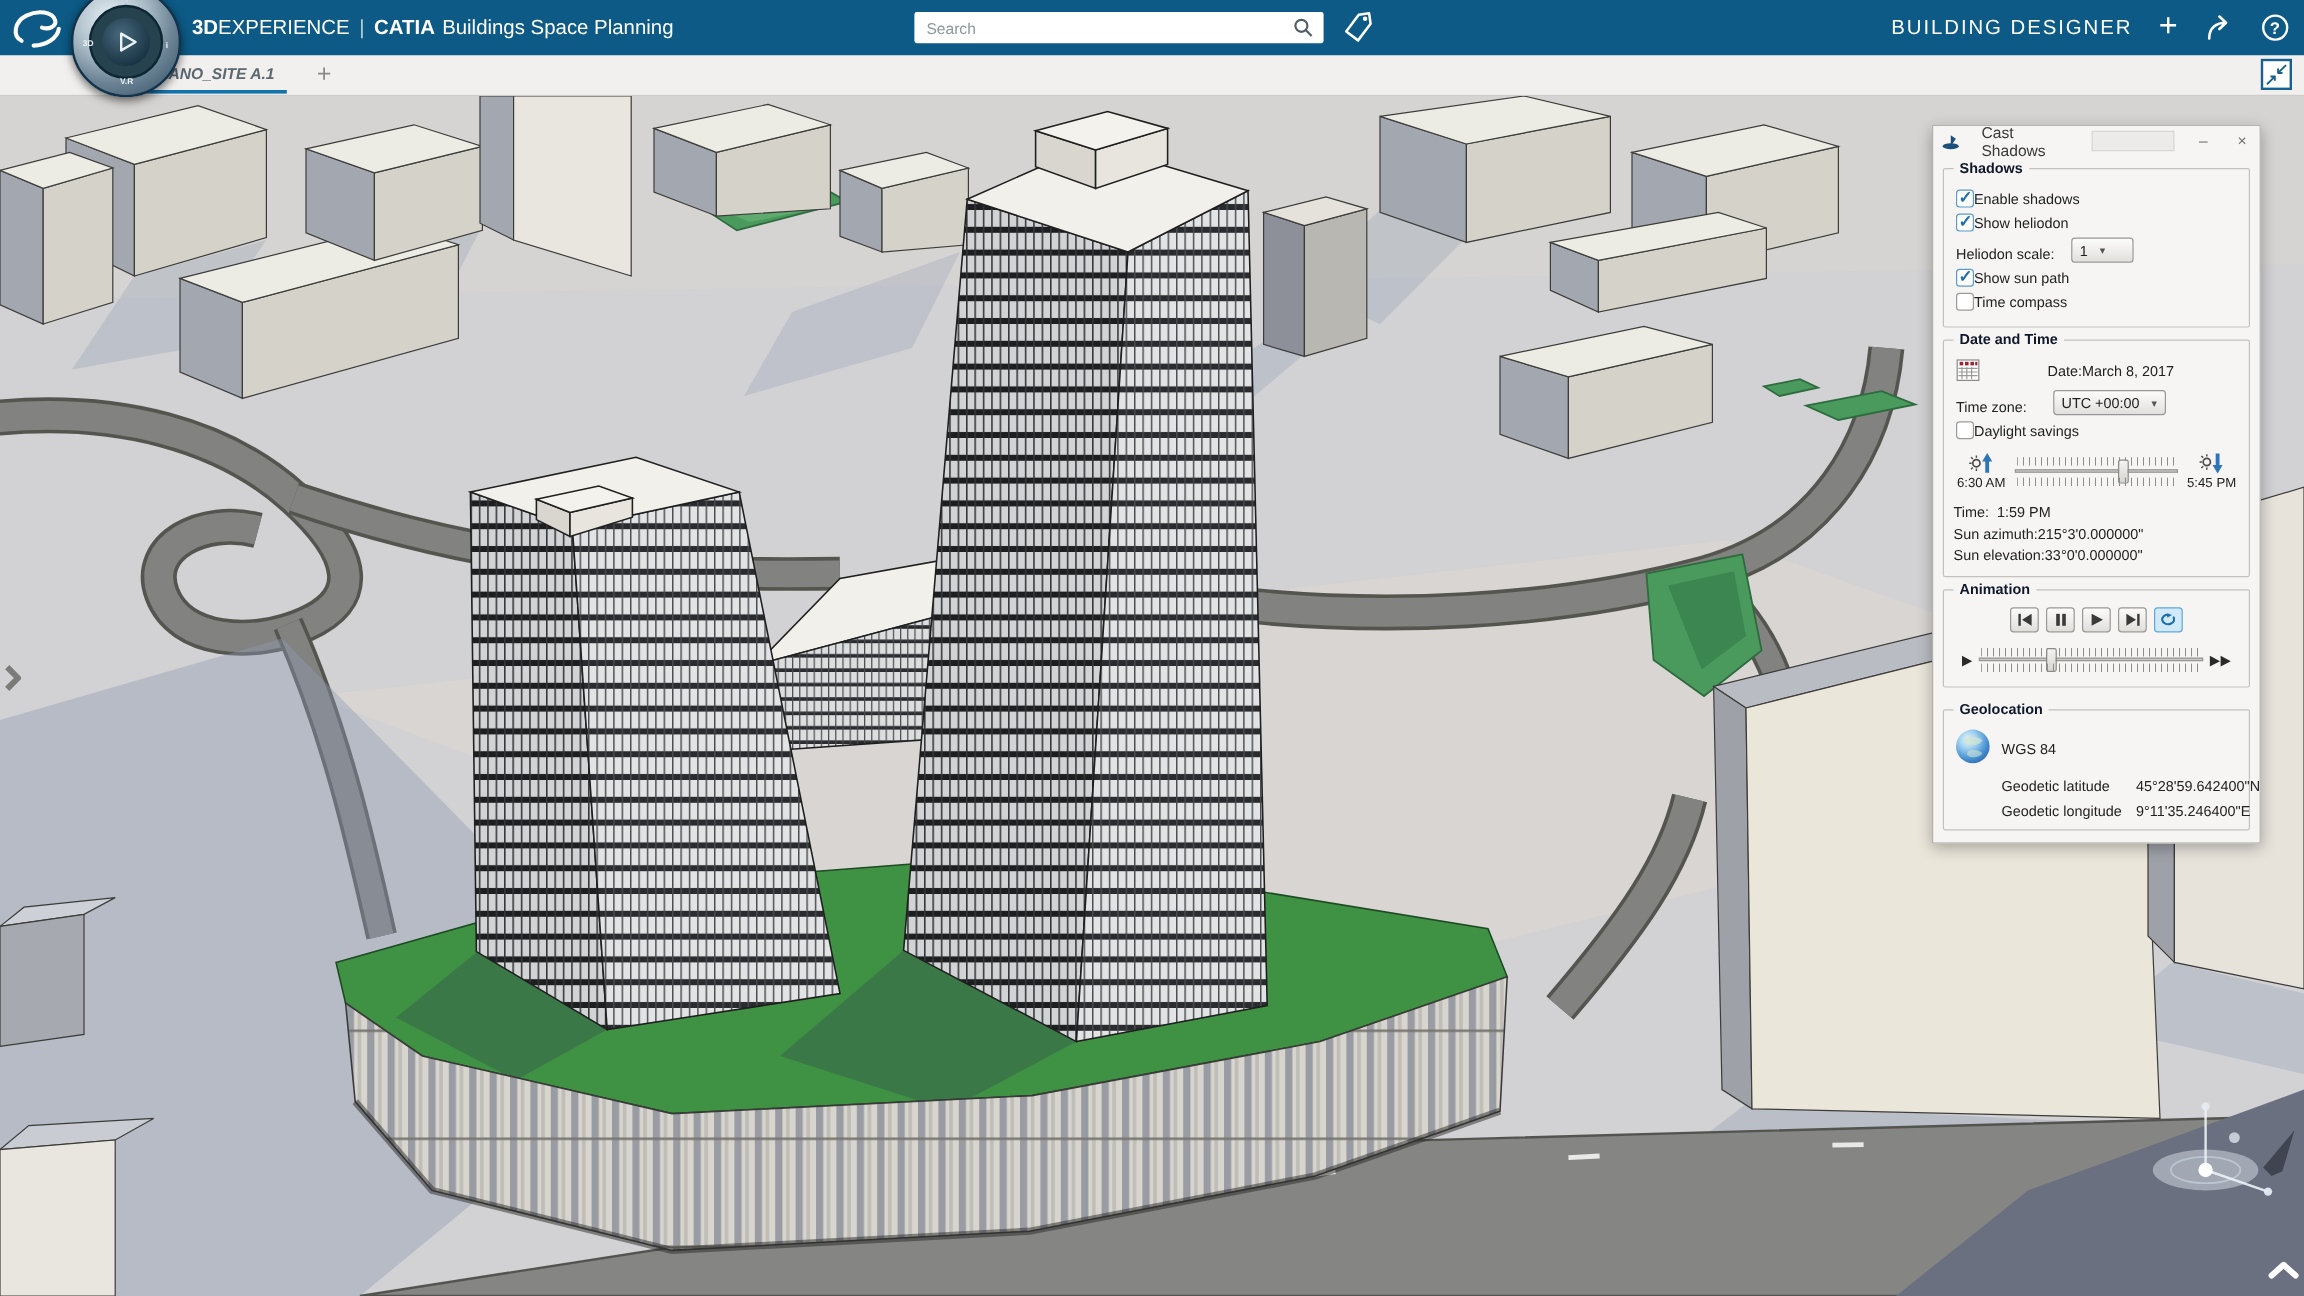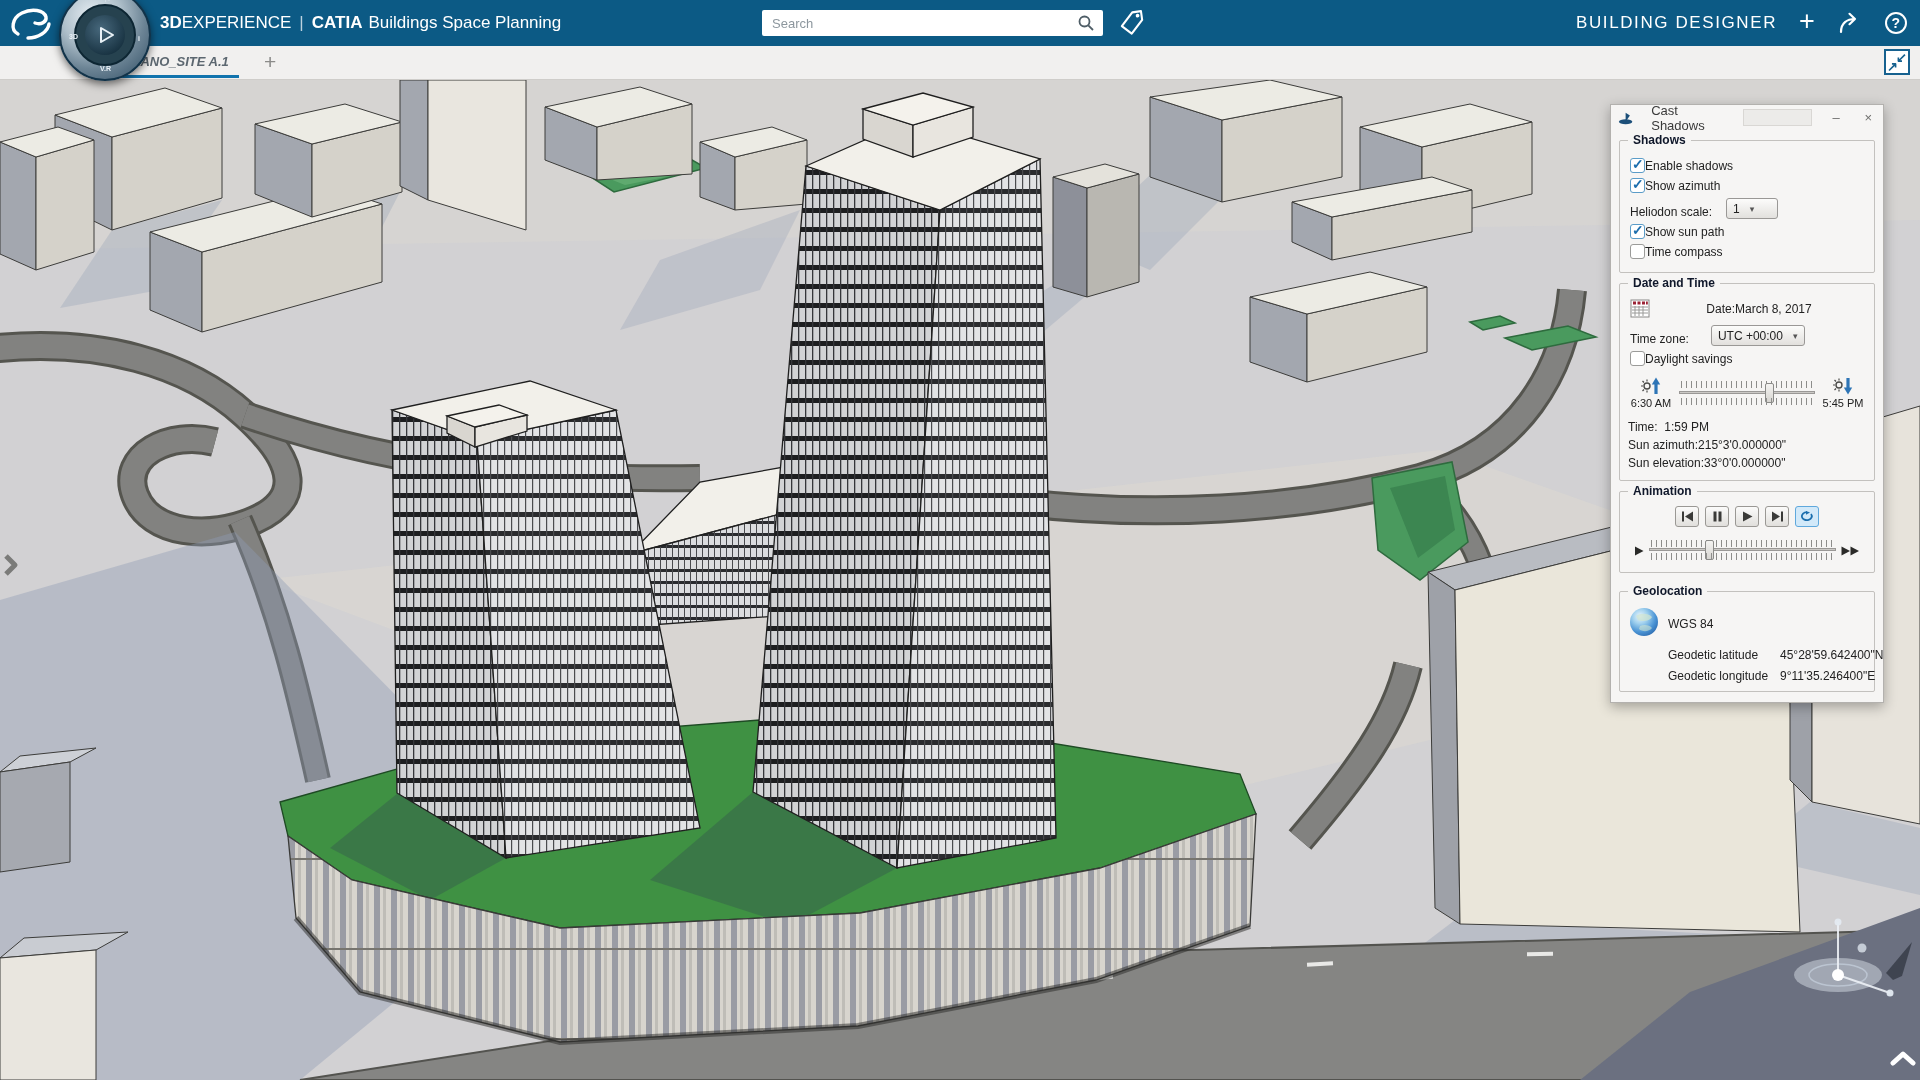--- a/index.html
+++ b/index.html
@@ -394,21 +394,21 @@
   </div>
 
   <div class="group">
     <span class="legend">Shadows</span>
     <div class="row">
       <span class="cb checked"></span>
       <span>Enable shadows</span>
     </div>
     <div class="row">
       <span class="cb checked"></span>
-      <span>Show azimuth</span>
+      <span>Show heliodon</span>
     </div>
     <div class="row">
       <span>Heliodon scale:</span>
       <span class="dd" style="width:52px;margin-left:14px;">
         <span>1</span>
         <span class="caret">▾</span>
       </span>
     </div>
     <div class="row">
       <span class="cb checked"></span>

